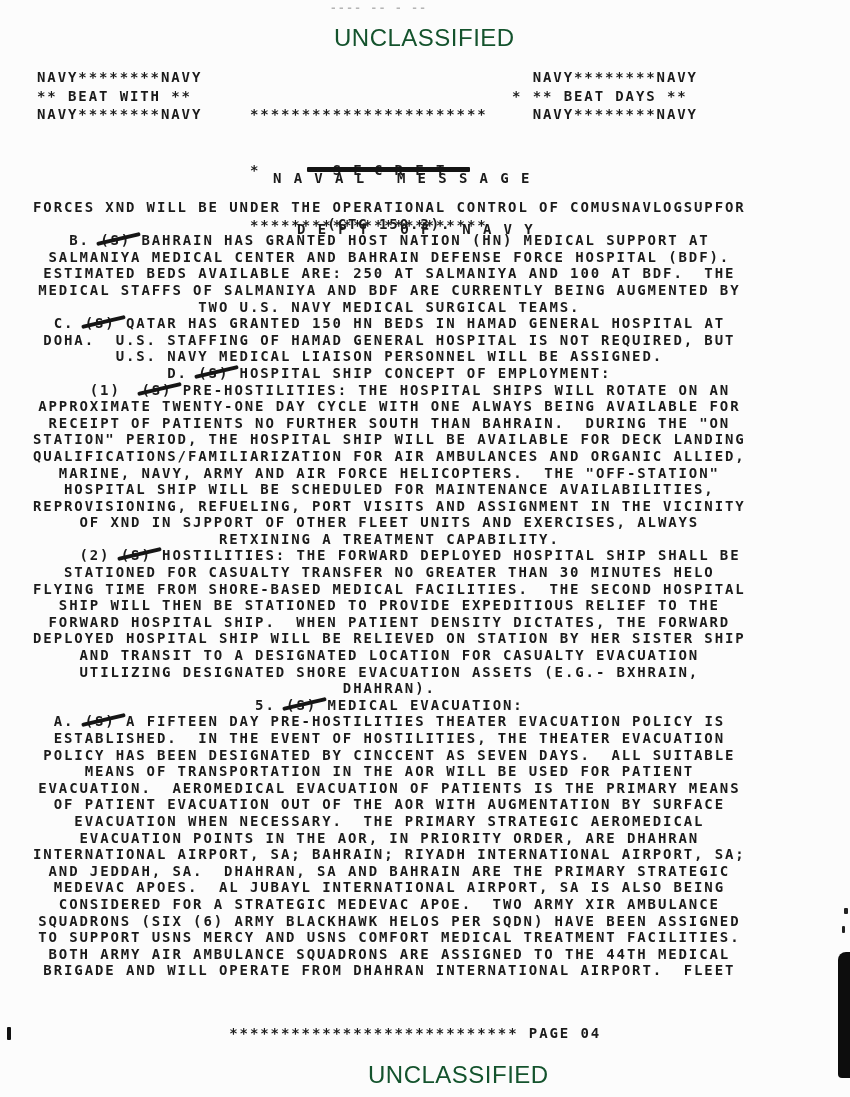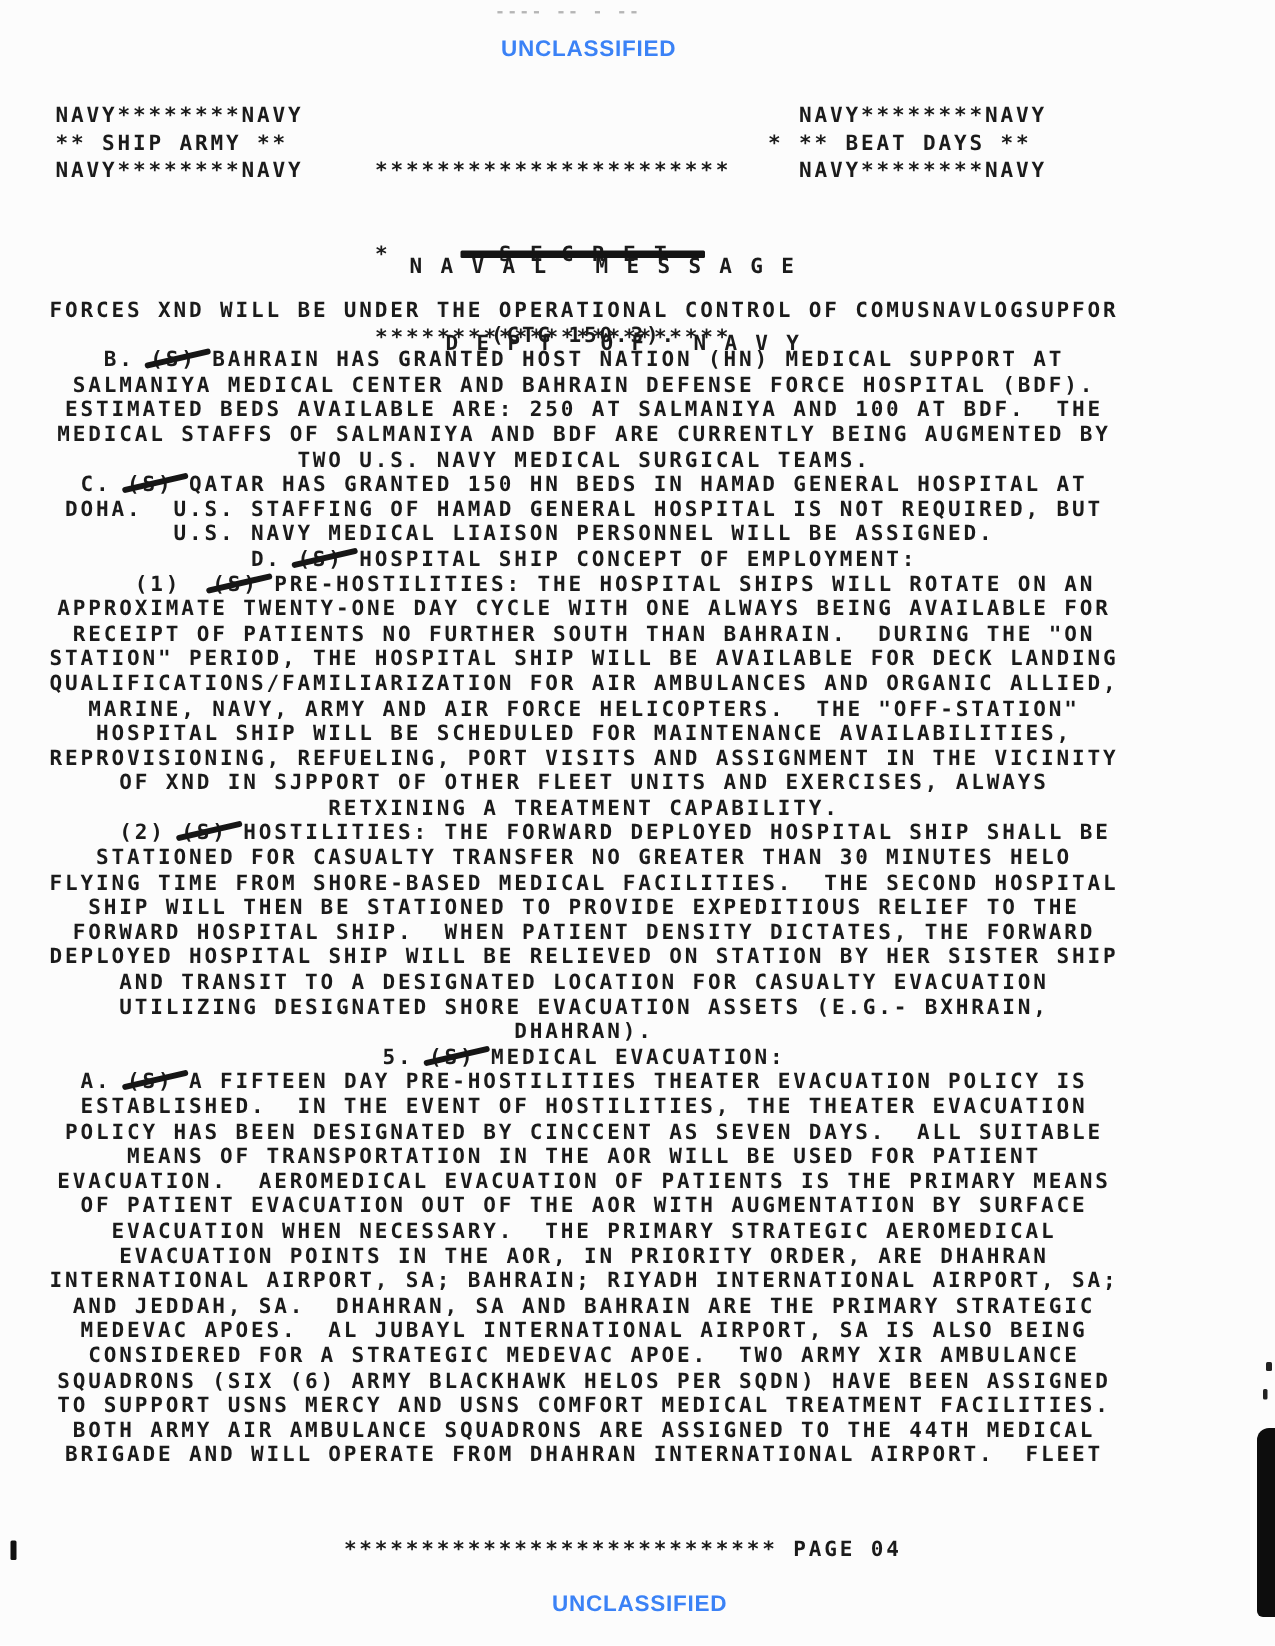--- a/index.html
+++ b/index.html
@@ -1,21 +1,21 @@
 <!DOCTYPE html>
 <html><head>
 <meta charset="utf-8">
 <style>
   html,body{margin:0;padding:0;background:#ffffff;}
   .page{position:relative;width:850px;height:1097px;background:#fcfcfc;overflow:hidden;
         font-family:"DejaVu Sans Mono",monospace;color:#1b1b1b;}
   .mono{font-size:14px;letter-spacing:1.9px;line-height:16.6px;white-space:pre;font-weight:bold;}
   .tline{white-space:pre;}
-  .unclass{position:absolute;font-family:"Liberation Sans",sans-serif;font-weight:bold;
-           font-size:15px;letter-spacing:0.5px;color:#3b82f6;white-space:pre;}
+  .unclass{position:absolute;font-family:"Liberation Sans",sans-serif;font-weight:normal;
+           font-size:24px;letter-spacing:0.5px;color:#14532d;white-space:pre;}
   .u-top{left:334px;top:24px;}
   .u-bottom{left:368px;top:1061px;}
   .top-dashes{position:absolute;left:330px;top:1px;color:#b5b5b5;font-size:11px;
               letter-spacing:1.5px;font-weight:bold;white-space:pre;}
   .banner-left{position:absolute;left:37px;top:68px;line-height:18.5px;}
   .banner-center{position:absolute;left:250px;top:68px;line-height:18.5px;}
   .banner-right{position:absolute;left:512px;top:68px;line-height:18.5px;}
   .title{position:absolute;left:273px;top:136px;line-height:17px;}
   .title .t2{margin-left:24px;}
   .body-block{position:absolute;left:33px;top:199px;text-align:center;}
@@ -37,21 +37,21 @@
 </style>
 </head>
 <body>
 
 <div class="page">
 
   <div class="top-dashes">---- -- - --</div>
 
   <div class="unclass u-top">UNCLASSIFIED</div>
 
-  <div class="banner-left mono"><div class="tline">NAVY********NAVY</div><div class="tline">** SHIP ARMY **</div><div class="tline">NAVY********NAVY</div></div>
+  <div class="banner-left mono"><div class="tline">NAVY********NAVY</div><div class="tline">** BEAT WITH **</div><div class="tline">NAVY********NAVY</div></div>
 
   <div class="banner-center mono">
     <div class="tline">***********************</div>
     <div class="tline"><span>*       </span><span class="secret-struck"><span>S E C R E T</span></span></div>
     <div class="tline">***********************</div>
   </div>
 
   <div class="banner-right mono"><div class="tline">  NAVY********NAVY</div><div class="tline">* ** BEAT DAYS **</div><div class="tline">  NAVY********NAVY</div></div>
 
   <div class="title mono">

